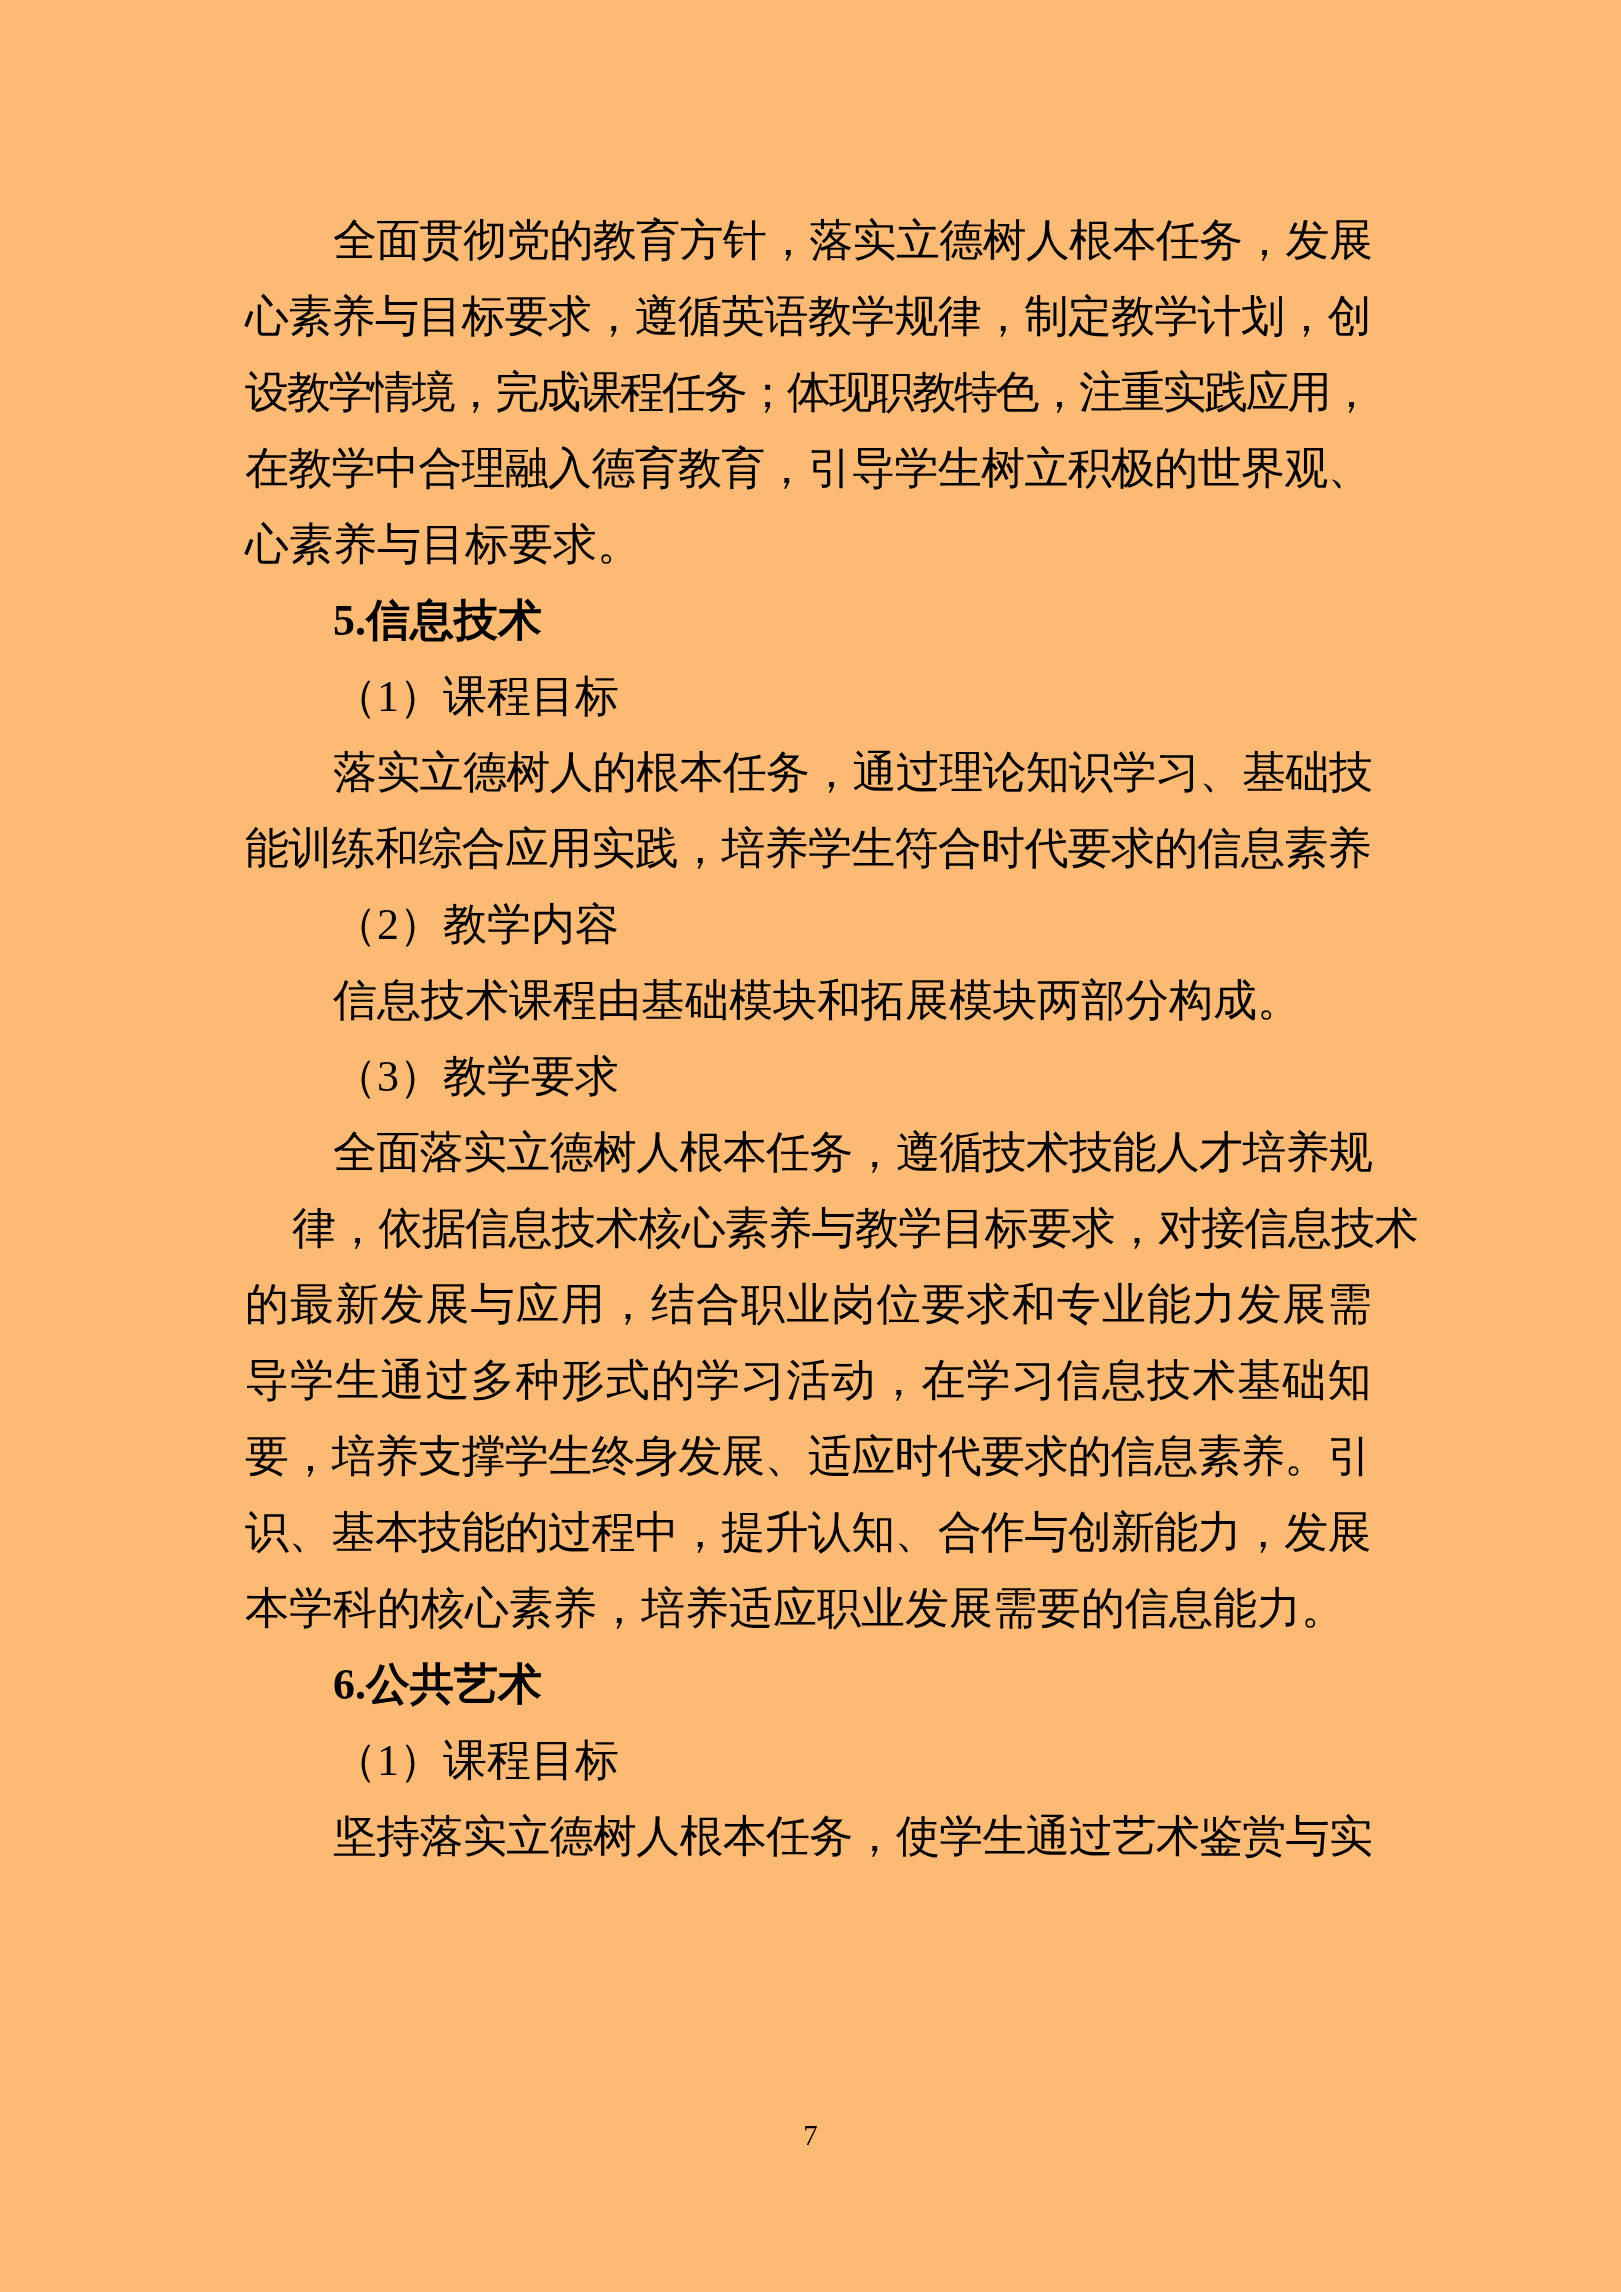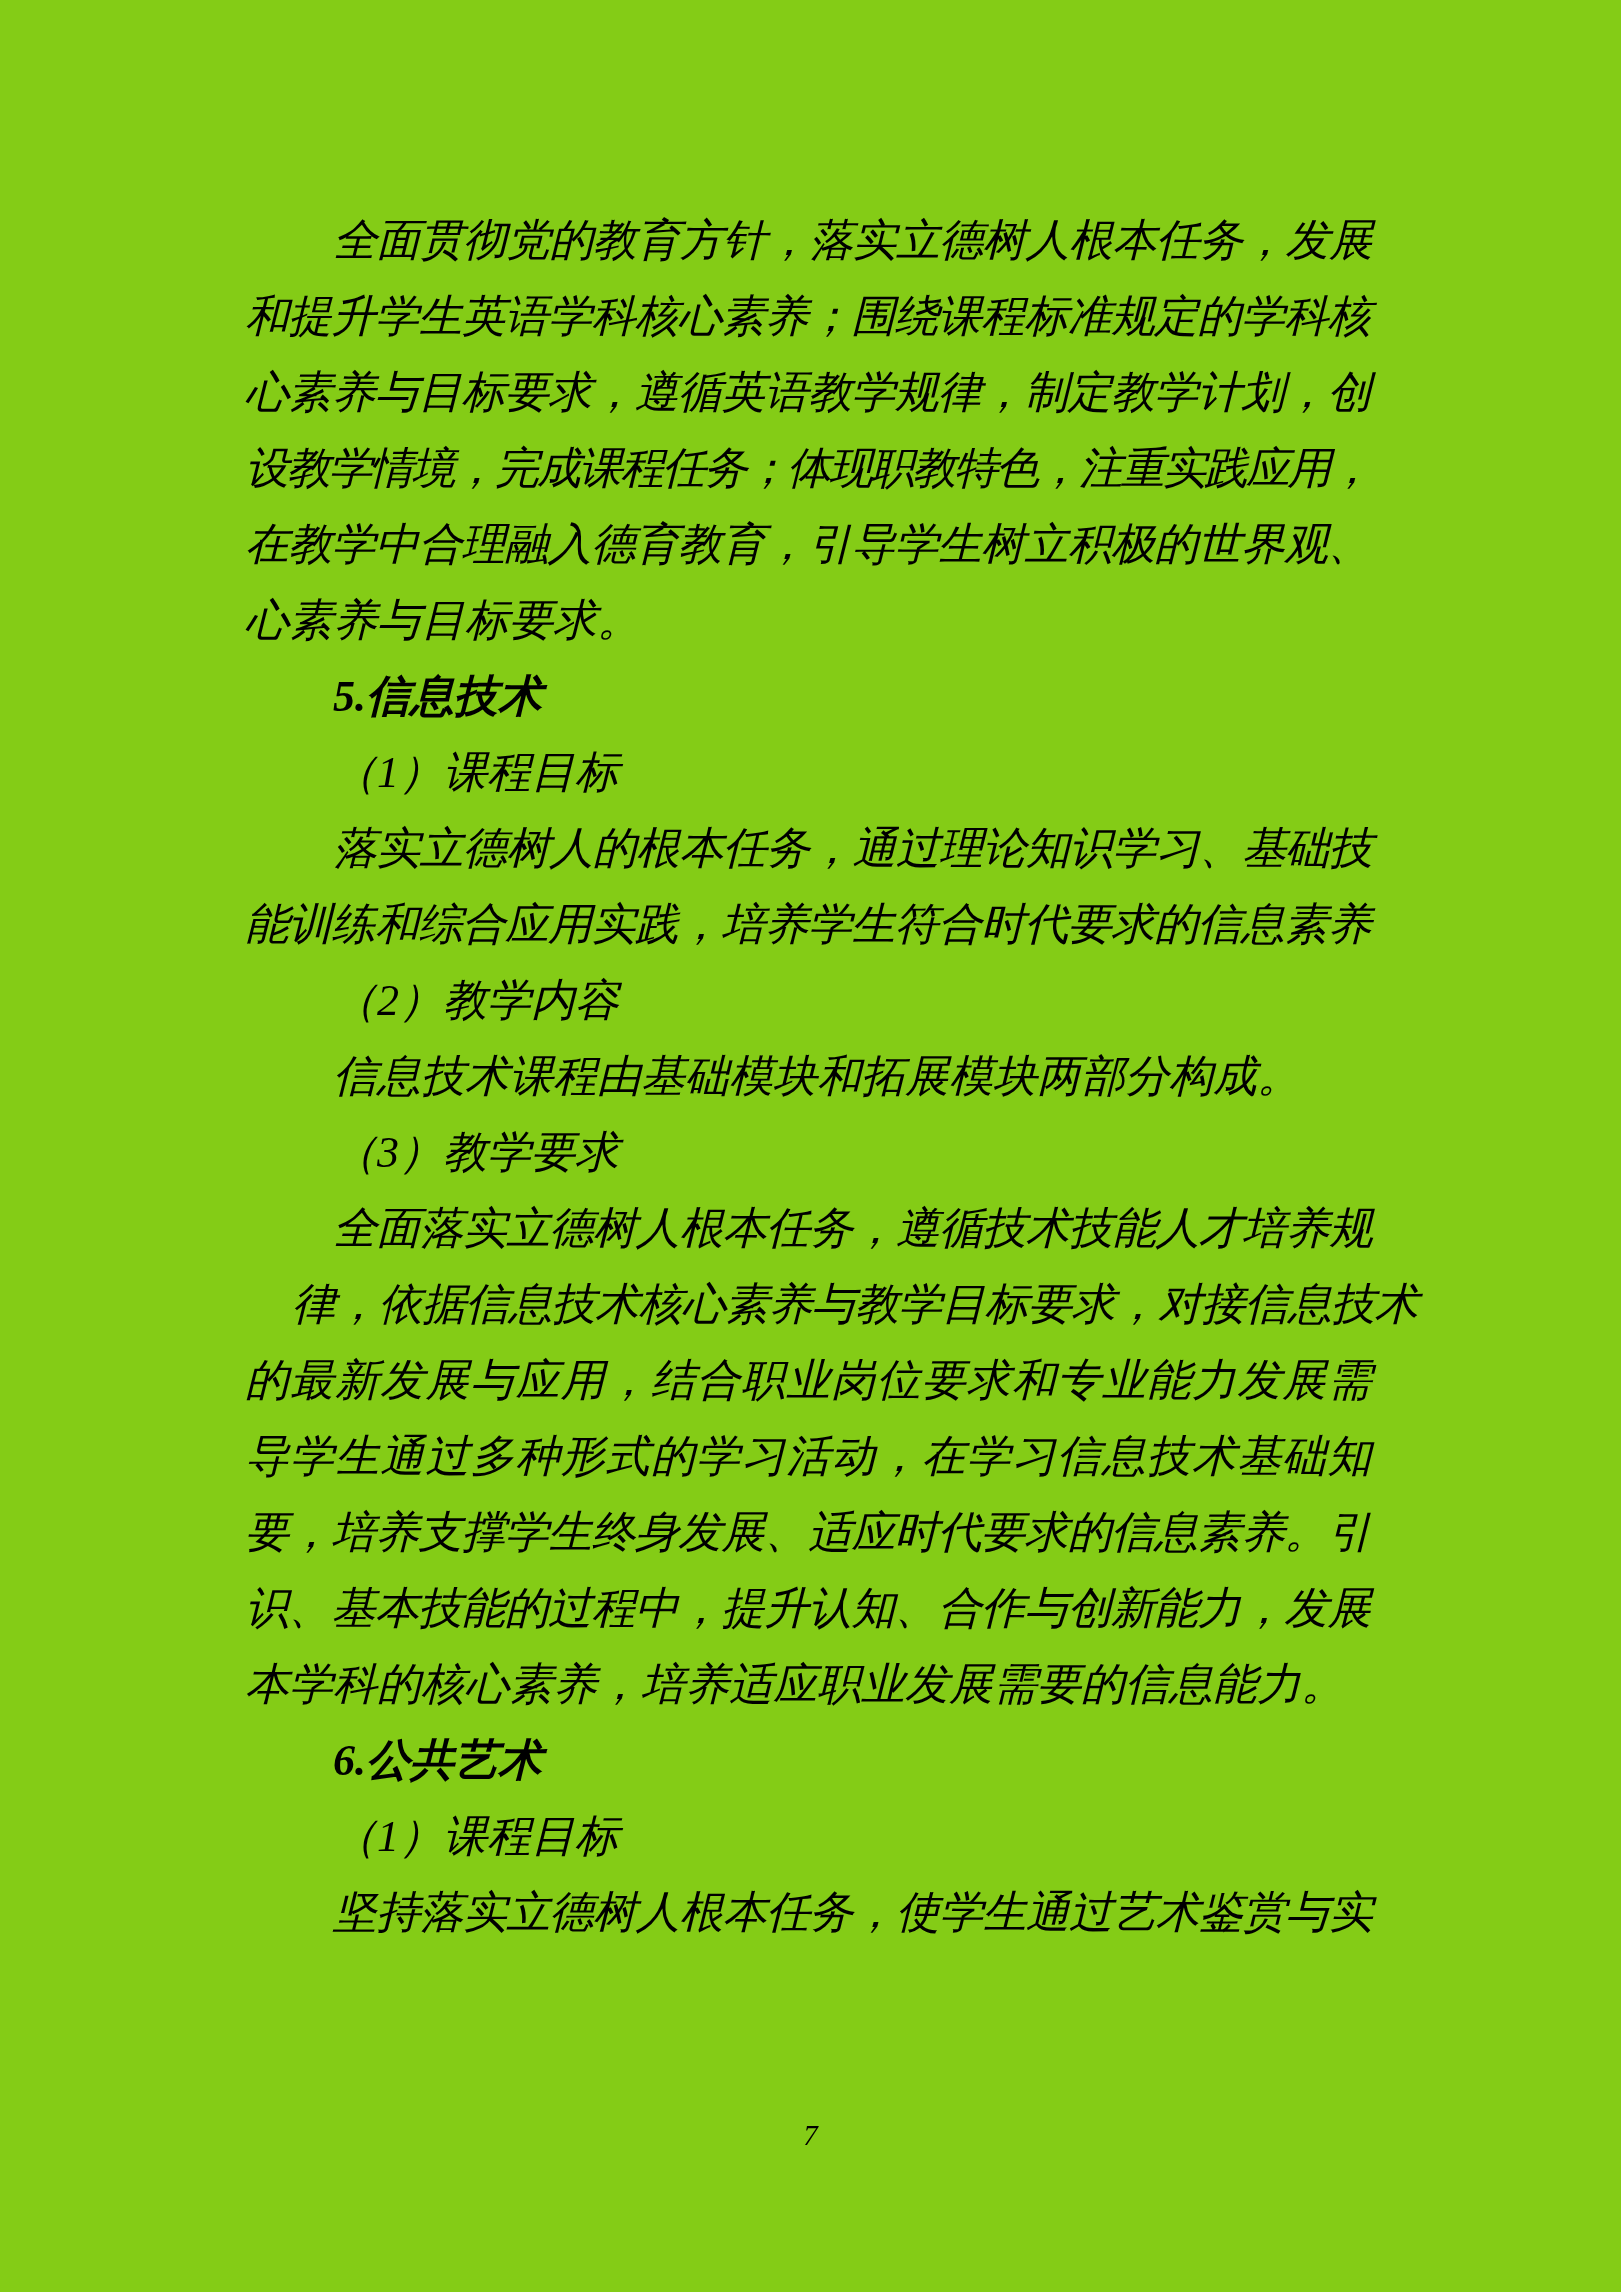--- a/index.html
+++ b/index.html
@@ -7,22 +7,21 @@
     width: 1621px; height: 2293px;
     background: #ffffff;
     font-family: "Liberation Serif", "DejaVu Serif", serif;
     color: #000000;
     position: relative;
     overflow: hidden;
   }
   .page {
     position: absolute; left: 0; top: 0;
     width: 1621px; height: 2293px;
-    background: #84cc16;
-    font-style: italic;
+    background: #fdba74;
   }
   .content {
     position: absolute;
     left: 245px; top: 203px;
     width: 1129px;
   }
   .line {
     height: 76px;
     line-height: 76px;
     font-size: 44px;
@@ -39,21 +38,20 @@
     font-size: 29px;
     line-height: 33px;
   }
 </style>
 </head>
 <body>
 
 <div class="page">
   <div class="content">
     <div class="line indent fit"><span class="txt" style="letter-spacing: -0.7px;">全面贯彻党的教育方针，落实立德树人根本任务，发展</span></div>
-    <div class="line fit"><span class="txt" style="letter-spacing: -0.7px;">和提升学生英语学科核心素养；围绕课程标准规定的学科核</span></div>
     <div class="line fit"><span class="txt" style="letter-spacing: -0.7px; margin-top: 8px;">心素养与目标要求，遵循英语教学规律，制定教学计划，创</span></div>
     <div class="line fit"><span class="txt" style="letter-spacing: -2.3px;">设教学情境，完成课程任务；体现职教特色，注重实践应用，</span></div>
     <div class="line fit"><span class="txt" style="letter-spacing: -0.7px;">在教学中合理融入德育教育，引导学生树立积极的世界观、</span></div>
     <div class="line"><span class="txt">心素养与目标要求。</span></div>
     <div class="line indent bold"><span class="txt">5.信息技术</span></div>
     <div class="line indent"><span class="txt">（1）课程目标</span></div>
     <div class="line indent fit"><span class="txt" style="letter-spacing: -0.7px;">落实立德树人的根本任务，通过理论知识学习、基础技</span></div>
     <div class="line fit"><span class="txt" style="letter-spacing: -0.7px;">能训练和综合应用实践，培养学生符合时代要求的信息素养</span></div>
     <div class="line indent"><span class="txt">（2）教学内容</span></div>
     <div class="line indent"><span class="txt">信息技术课程由基础模块和拓展模块两部分构成。</span></div>

